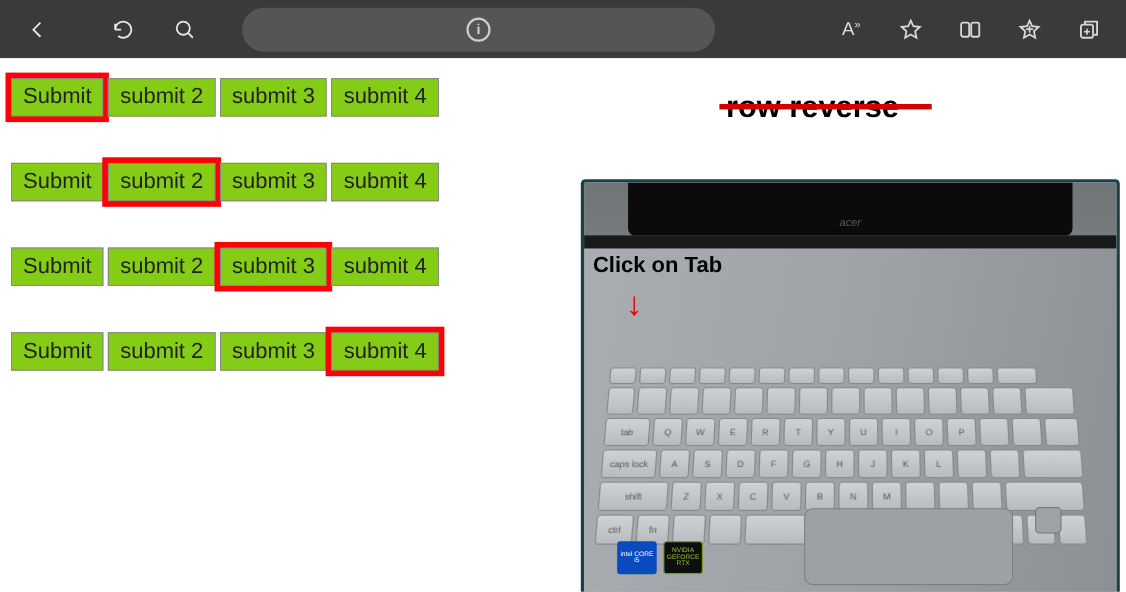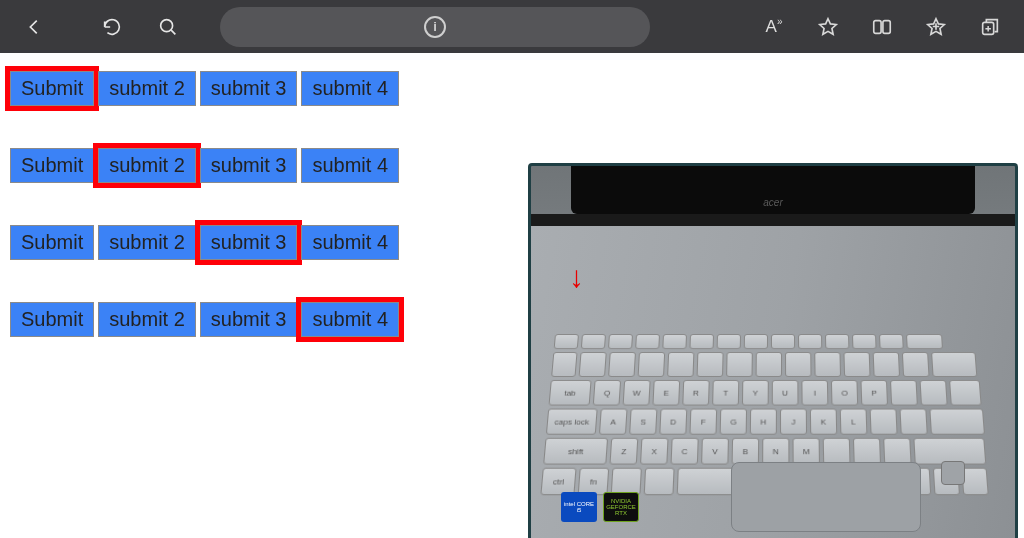--- a/index.html
+++ b/index.html
@@ -75,21 +75,21 @@
       position: absolute;
       left: 10px;
       top: 18px;
     }
     .btn-row {
       display: flex;
       gap: 4px;
       margin-bottom: 42px;
     }
     .demo-btn {
-      background: #3b82f6;
+      background: #84cc16;
       border: 1px solid #8a8a8a;
       padding: 5px 10px;
       font-size: 20px;
       color: #222;
       font-family: Arial, sans-serif;
     }
     .highlight {
       outline: 5px solid #ff0008;
       outline-offset: 0px;
       box-shadow: 0 0 0 1px #ff0008;
@@ -300,20 +300,21 @@
       <button class="demo-btn">submit 4</button>
     </div>
     <div class="btn-row">
       <button class="demo-btn">Submit</button>
       <button class="demo-btn">submit 2</button>
       <button class="demo-btn">submit 3</button>
       <button class="demo-btn highlight">submit 4</button>
     </div>
   </div>
 
+  <div class="strike">row reverse</div>
 
   <div class="laptop">
     <div class="lap-screen">
         <span>acer</span>
       </div>
     <div class="lap-hinge"></div>
     <div class="lap-body">
       <div class="keyboard">
         <div class="krow fnrow">
           <div class="key" style="width:24px"></div>
@@ -405,16 +406,17 @@
             <div class="key" style="width:24px"></div>
         </div>
       </div>
       <div class="trackpad"></div>
       <div class="fp"></div>
       <div class="stickers">
         <div class="sticker intel">intel CORE i5</div>
         <div class="sticker nvidia">NVIDIA GEFORCE RTX</div>
       </div>
     </div>
+    <div class="lap-label">Click on Tab</div>
     <div class="lap-arrow">↓</div>
   </div>
 
 </div>
 
 </body></html>

